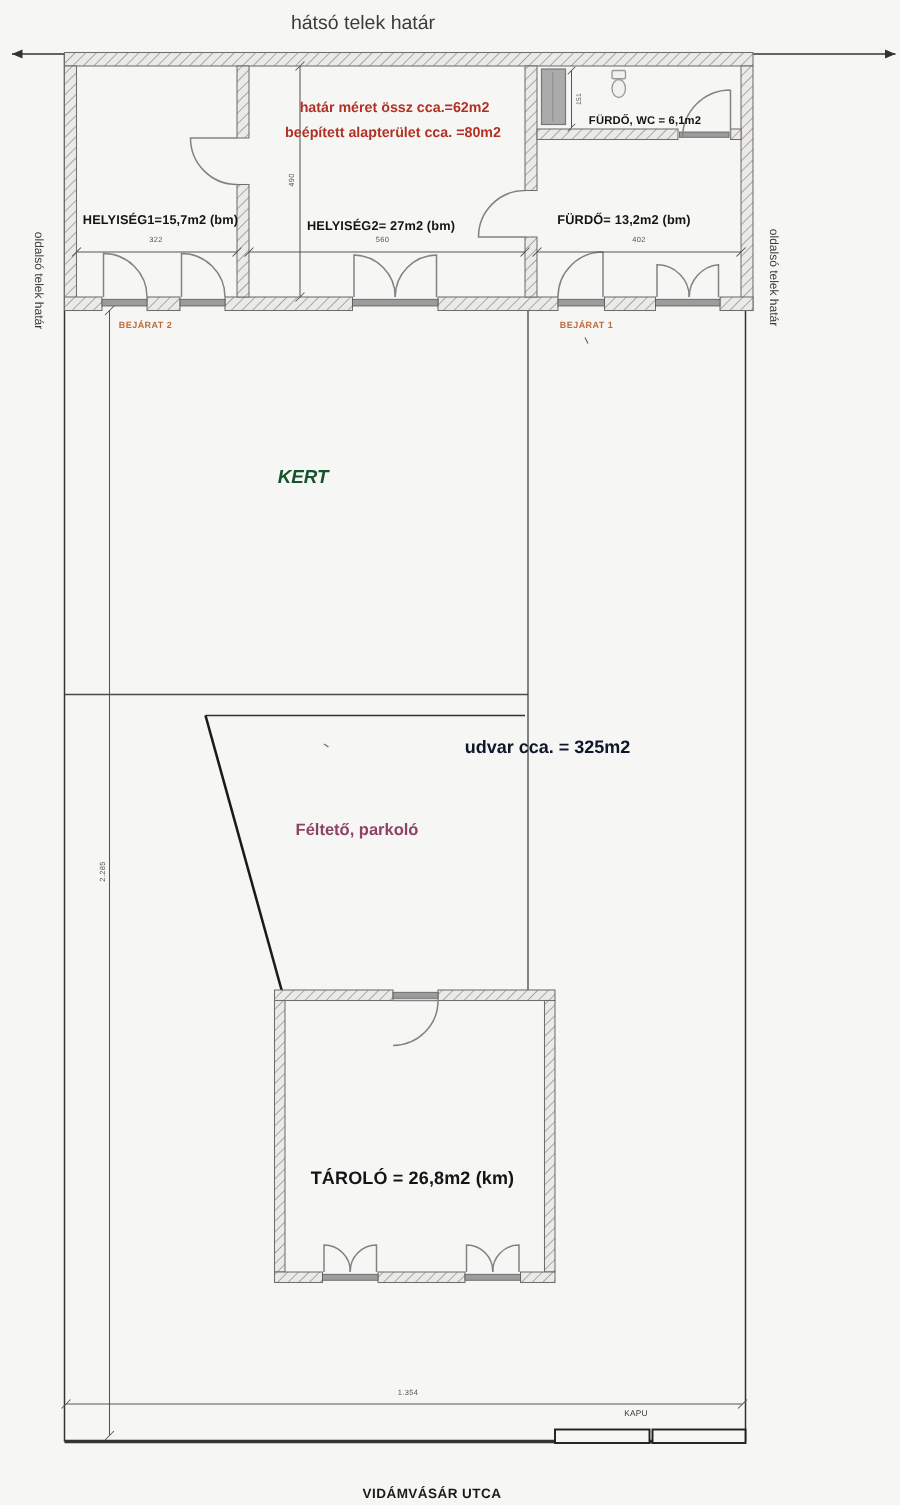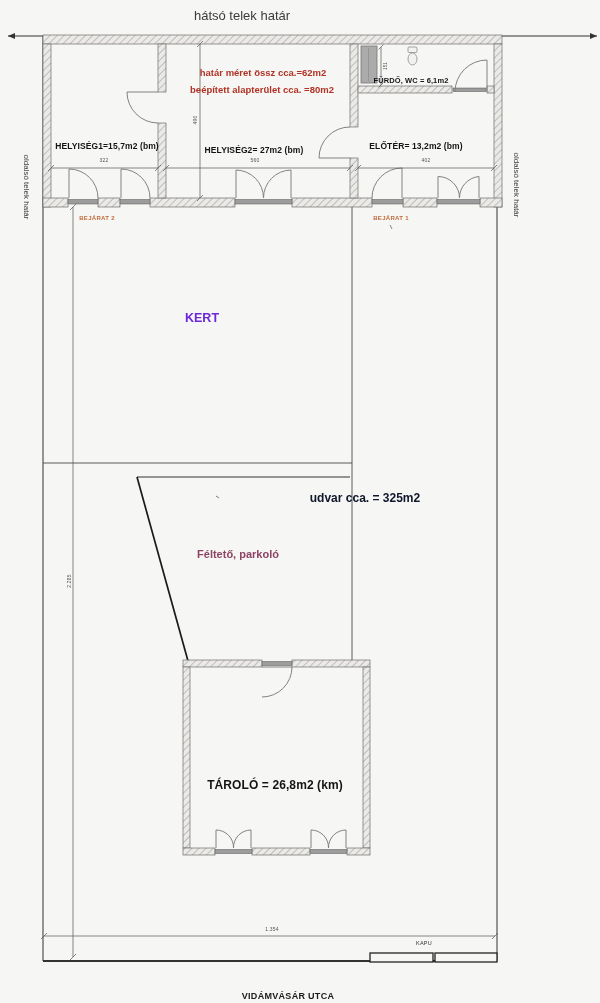--- a/index.html
+++ b/index.html
@@ -18,21 +18,21 @@
     color:#333;
     line-height:1.15;
   }
   .rot90{transform:translate(-50%,-50%) rotate(90deg);}
   .rotm90{transform:translate(-50%,-50%) rotate(-90deg);}
   .bold{font-weight:bold;}
   .dim{font-size:5px;color:#555;letter-spacing:.2px;}
   .room{font-size:8.5px;font-weight:bold;color:#141414;letter-spacing:.1px;}
   .note{font-size:9.5px;font-weight:bold;color:#b13224;}
   .entry{font-size:6px;font-weight:bold;color:#c06a3a;letter-spacing:.3px;}
-  .green{color:#6d28d9;}
+  .green{color:#14532d;font-style:italic;}
   .boundary{font-size:8px;color:#3b3b3b;}
 </style>
 </head>
 <body>
 
 <svg id="plan" viewBox="0 0 600 1003" xmlns="http://www.w3.org/2000/svg">
   <defs>
     <pattern id="hatch" width="5" height="5" patternUnits="userSpaceOnUse" patternTransform="rotate(45)">
       <rect width="5" height="5" fill="#eceae7"></rect>
       <line x1="0" y1="0" x2="0" y2="5" stroke="#9a9a9a" stroke-width="1.1"></line>
@@ -150,24 +150,24 @@
   </g>
 </svg>
 
 <div class="lbl boundary" style="left:242px;top:16px;font-size:13px;">hátsó telek határ</div>
 <div class="lbl boundary rot90" style="left:26px;top:187px;">oldalsó telek határ</div>
 <div class="lbl boundary rot90" style="left:516px;top:185px;">oldalsó telek határ</div>
 
 <div class="lbl note" style="left:263px;top:73px;">határ méret össz cca.=62m2</div>
 <div class="lbl note" style="left:262px;top:90px;">beépített alapterület cca. =80m2</div>
 
-<div class="lbl room" style="left:411px;top:81px;font-size:7.5px;text-align:right;">FÜRDŐ, WC = 6,1m2</div>
+<div class="lbl room" style="left:430px;top:81px;font-size:7.5px;text-align:right;">FÜRDŐ, WC = 6,1m2</div>
 <div class="lbl room" style="left:107px;top:147px;">HELYISÉG1=15,7m2 (bm)</div>
 <div class="lbl room" style="left:254px;top:151px;">HELYISÉG2= 27m2 (bm)</div>
-<div class="lbl room" style="left:416px;top:147px;">ELŐTÉR= 13,2m2 (bm)</div>
+<div class="lbl room" style="left:416px;top:147px;">FÜRDŐ= 13,2m2 (bm)</div>
 <div class="lbl room" style="left:275px;top:786px;font-size:12px;text-align:right;">TÁROLÓ = 26,8m2 (km)</div>
 
 <div class="lbl dim" style="left:104px;top:161px;">322</div>
 <div class="lbl dim" style="left:255px;top:161px;">560</div>
 <div class="lbl dim" style="left:426px;top:161px;">402</div>
 <div class="lbl dim rotm90" style="left:196px;top:120px;">490</div>
 <div class="lbl dim rotm90" style="left:386px;top:66px;font-size:4.5px;">151</div>
 <div class="lbl dim rotm90" style="left:70px;top:581px;">2.285</div>
 <div class="lbl dim" style="left:272px;top:930px;">1.354</div>
 

